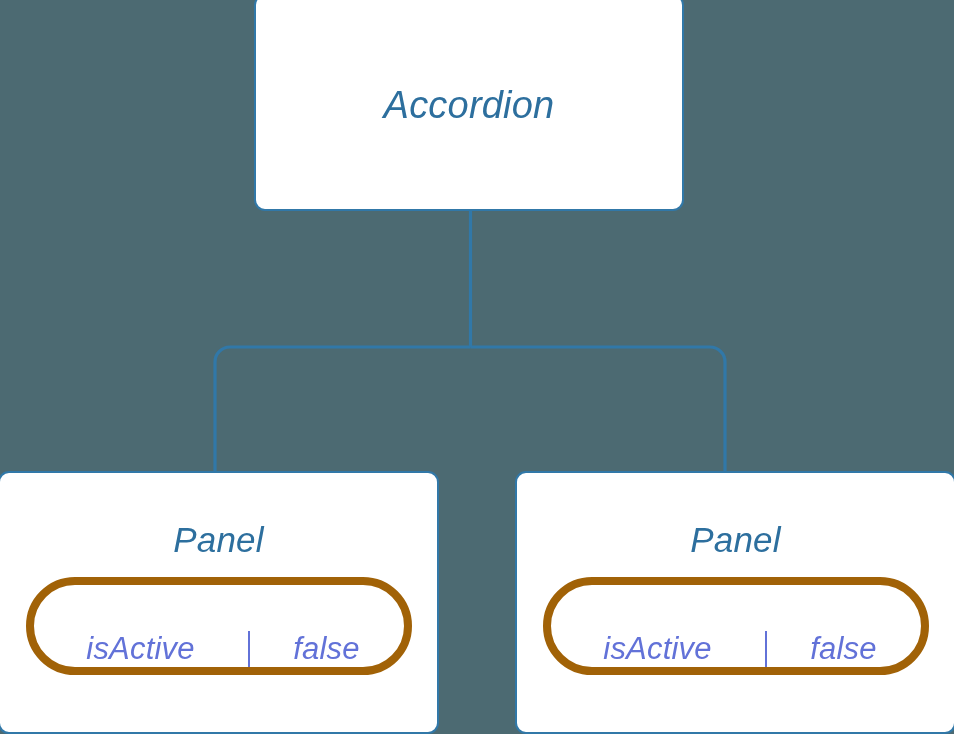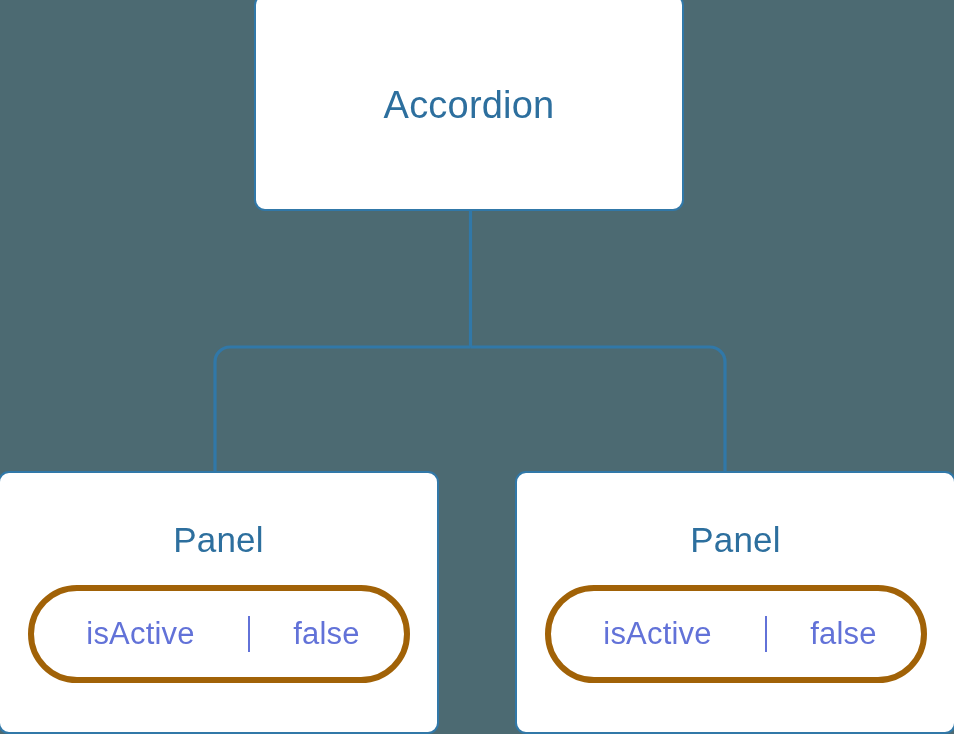--- a/index.html
+++ b/index.html
@@ -12,20 +12,21 @@
     height: 734px;
     background: #4c6a72;
     font-family: "Liberation Sans", sans-serif;
     overflow: hidden;
   }
   #canvas {
     position: relative;
     width: 954px;
     height: 598px;
     background: #4c6a72;
+    font-style: italic;
   }
 
   
   #edges {
     position: absolute;
     left: 0;
     top: 0;
     width: 954px;
     height: 734px;
     z-index: 1;
@@ -76,28 +77,28 @@
     font-size: 35px;
     font-weight: 400;
     letter-spacing: 0.2px;
     margin-top: 47px;
     white-space: nowrap;
     user-select: none;
   }
 
   
   .pill {
-    margin-top: 25px;
+    margin-top: 17px;
     height: 98px;
     box-sizing: border-box;
-    border: 6px solid #a16207;
+    border: 8px solid #a16207;
     border-radius: 49px;
     background: transparent;
     display: flex;
-    align-items: center;
+    align-items: flex-end;
     overflow: hidden;
   }
   .pill-cell {
     display: flex;
     align-items: center;
     justify-content: center;
     color: #6272d8;
     font-size: 31px;
     font-weight: 400;
     letter-spacing: 0.2px;

